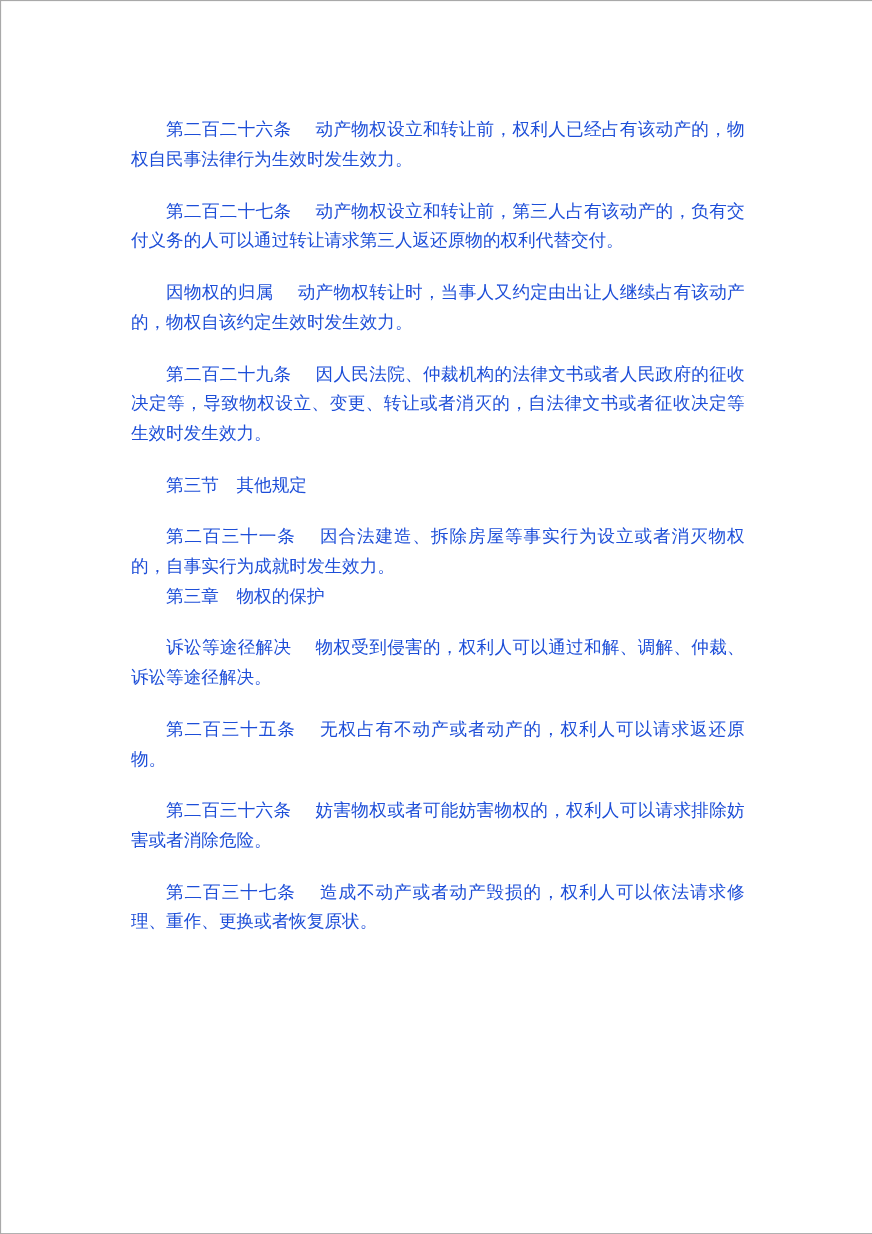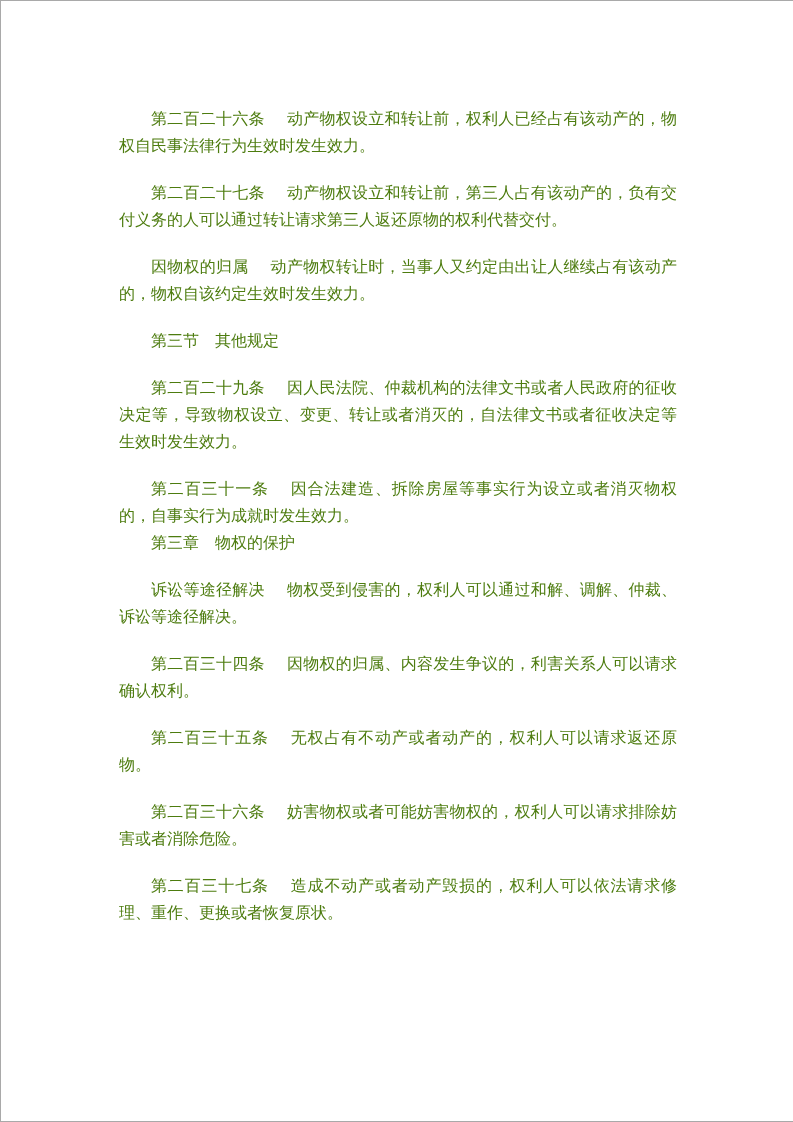--- a/index.html
+++ b/index.html
@@ -21,21 +21,21 @@
     border-bottom: 1px solid #a9a9a9;
     overflow: hidden;
   }
   .content {
     margin-left: 118px;
     width: 558px;
     padding-top: 84px;
     font-family: "Liberation Serif", "DejaVu Serif", serif;
     font-size: 16px;
     line-height: 27px;
-    color: #4d7c0f;
+    color: #1d4ed8;
     text-align: justify;
   }
   .block {
     margin: 20px 0 0 0;
     text-indent: 32px; 
   }
   .chapter {
     margin-top: 0;       
     font-weight: 400;
   }
@@ -52,33 +52,32 @@
 
 <div class="page">
   <div class="content">
 
     <p class="block article"><span class="num">第二百二十六条</span><span>动产物权设立和转让前，权利人已经占有该动产的，物权自民事法律行为生效时发生效力。</span></p>
 
     <p class="block article"><span class="num">第二百二十七条</span><span>动产物权设立和转让前，第三人占有该动产的，负有交付义务的人可以通过转让请求第三人返还原物的权利代替交付。</span></p>
 
     <p class="block article"><span class="num">因物权的归属</span><span>动产物权转让时，当事人又约定由出让人继续占有该动产的，物权自该约定生效时发生效力。</span></p>
 
+    <p class="block article"><span class="num">第二百二十九条</span><span>因人民法院、仲裁机构的法律文书或者人民政府的征收决定等，导致物权设立、变更、转让或者消灭的，自法律文书或者征收决定等生效时发生效力。</span></p>
+
     <p class="block section"><span class="num">第三节</span><span>其他规定</span></p>
-
-    <p class="block article"><span class="num">第二百二十九条</span><span>因人民法院、仲裁机构的法律文书或者人民政府的征收决定等，导致物权设立、变更、转让或者消灭的，自法律文书或者征收决定等生效时发生效力。</span></p>
 
 
     <p class="block article"><span class="num">第二百三十一条</span><span>因合法建造、拆除房屋等事实行为设立或者消灭物权的，自事实行为成就时发生效力。</span></p>
 
 
     <p class="block chapter"><span class="num">第三章</span><span>物权的保护</span></p>
 
     <p class="block article"><span class="num">诉讼等途径解决</span><span>物权受到侵害的，权利人可以通过和解、调解、仲裁、诉讼等途径解决。</span></p>
 
-    <p class="block article"><span class="num">第二百三十四条</span><span>因物权的归属、内容发生争议的，利害关系人可以请求确认权利。</span></p>
 
     <p class="block article"><span class="num">第二百三十五条</span><span>无权占有不动产或者动产的，权利人可以请求返还原物。</span></p>
 
     <p class="block article"><span class="num">第二百三十六条</span><span>妨害物权或者可能妨害物权的，权利人可以请求排除妨害或者消除危险。</span></p>
 
     <p class="block article"><span class="num">第二百三十七条</span><span>造成不动产或者动产毁损的，权利人可以依法请求修理、重作、更换或者恢复原状。</span></p>
 
   </div>
 </div>
 

